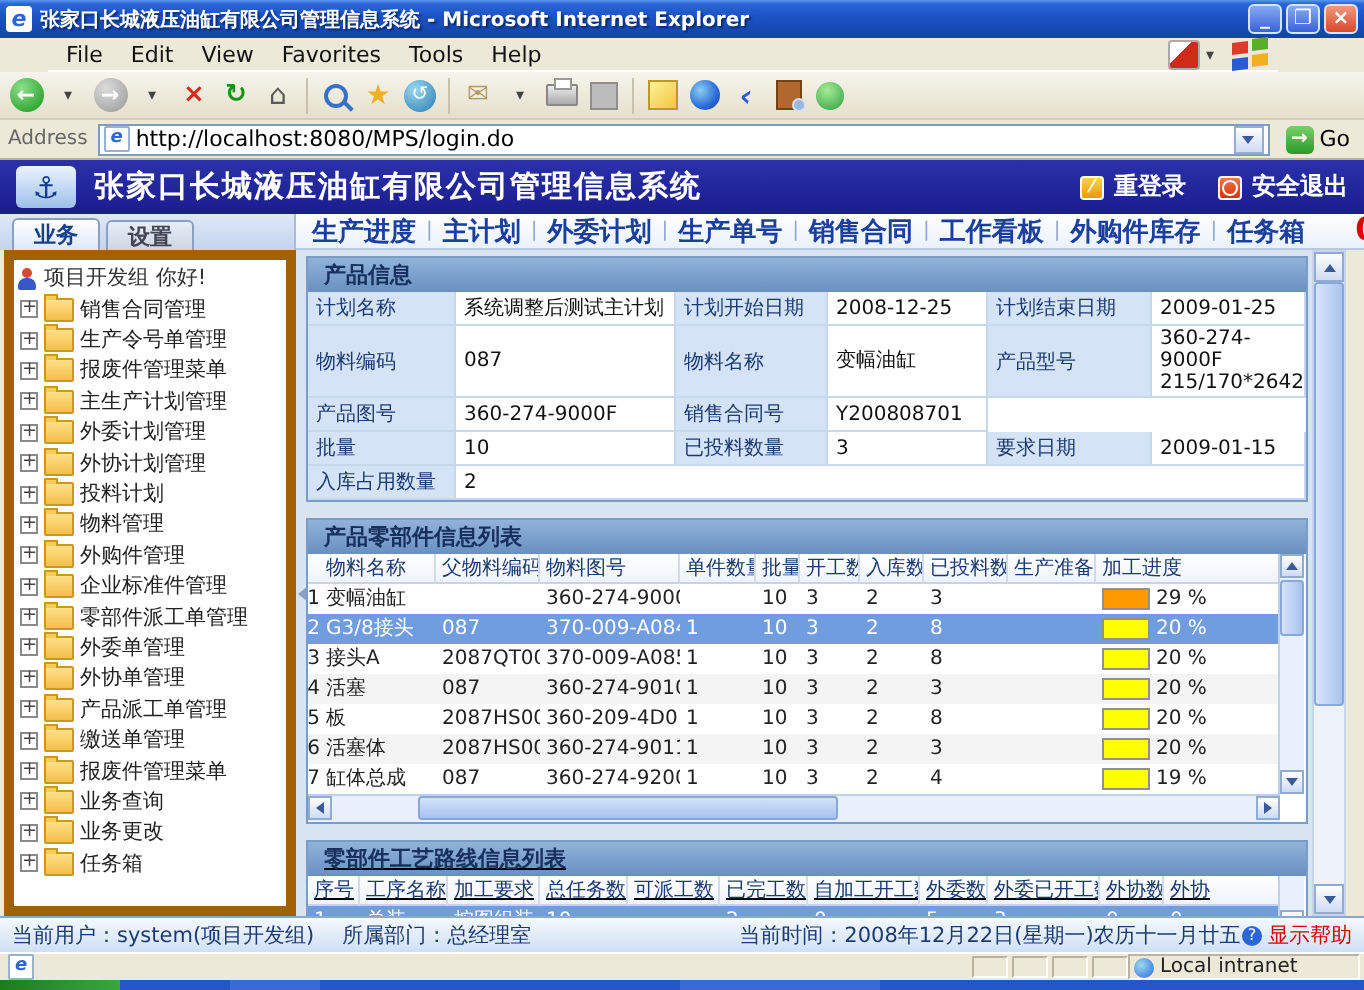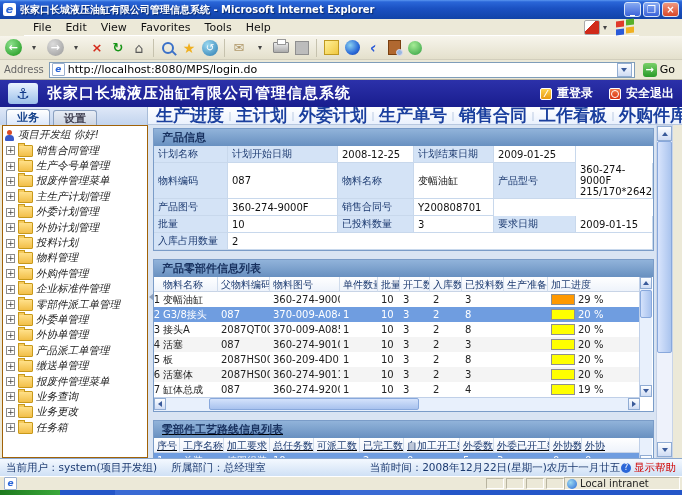--- a/index.html
+++ b/index.html
@@ -74,38 +74,38 @@
   .logo{width:30px;height:21px;background:linear-gradient(180deg,#eaf3ff,#9cc0ea);border-radius:3px;
     display:flex;align-items:center;justify-content:center;color:#123a8a;font-size:15px;margin-right:9px;flex:none;}
   .apptitle{font-size:15px;font-weight:bold;letter-spacing:1px;white-space:nowrap;}
   .header-actions{margin-left:auto;display:flex;align-items:center;gap:16px;font-size:12px;font-weight:bold;}
   .haction{display:flex;align-items:center;cursor:default;}
   .hicon{width:12px;height:12px;border-radius:2px;margin-right:5px;display:inline-flex;align-items:center;justify-content:center;box-sizing:border-box;}
   .hi-key{background:linear-gradient(#ffd24a,#e89a10);border:1px solid #fff;color:#fff;font-size:9px;font-weight:bold;}
   .hi-exit{background:linear-gradient(#f07a4a,#d83010);border:1px solid #fff;}
   .hi-exit i{width:6px;height:6px;border:1px solid #fff;border-radius:50%;}
   
-  .tabnav{position:absolute;left:0;top:107px;width:682px;height:18px;display:flex;font-family:Liberation Serif, serif;}
+  .tabnav{position:absolute;left:0;top:107px;width:682px;height:18px;display:flex;}
   .tabs-left{width:148px;background:linear-gradient(#dfe8f8,#c2d4ee);display:flex;align-items:flex-end;
     padding-left:6px;gap:3px;box-sizing:border-box;border-right:1px solid #a8bcd8;}
   .tab{height:16px;padding:0 10px;display:flex;align-items:center;border:1px solid #8aa0c0;border-bottom:none;
     border-radius:3px 3px 0 0;font-weight:bold;font-size:11px;box-sizing:border-box;}
   .tab.active{background:linear-gradient(#ffffff,#dce8fa);color:#15428b;}
   .tab.inactive{background:linear-gradient(#e8edf5,#ccd5e3);color:#445;height:15px;}
   .navstrip{flex:1;background:linear-gradient(#ffffff,#eaf1fd);display:flex;align-items:center;
     padding-left:8px;gap:5px;border-bottom:1px solid #b8c8e0;overflow:hidden;white-space:nowrap;}
-  .nav-item{color:#1a3f9e;font-weight:bold;font-size:17px;}
+  .nav-item{color:#1a3f9e;font-weight:bold;font-size:13px;}
   .nav-sep{color:#90a8cc;font-size:10px;}
   .badge-new{color:#e00000;font-weight:bold;font-size:16px;margin-left:20px;}
   .badge-rej{color:#ff9a00;font-weight:bold;font-size:15px;}
   
   .content{position:absolute;left:0;top:125px;width:682px;height:333px;background:#d9e4f3;}
   .frame-left{position:absolute;left:0;top:0;width:2px;height:333px;background:#ece9d8;}
   .sidebar{position:absolute;left:2px;top:0;width:146px;height:333px;background:#fff;
-    border:1px solid #a16207;box-sizing:border-box;overflow:hidden;padding-top:1px;font-style:italic;}
+    border:5px solid #a16207;box-sizing:border-box;overflow:hidden;padding-top:1px;}
   .greeting{display:flex;align-items:center;gap:4px;height:16px;padding-left:2px;color:#333;font-size:10.5px;white-space:nowrap;}
   .person{width:9px;height:11px;position:relative;flex:none;}
   .person::before{content:"";position:absolute;left:2px;top:0;width:5px;height:5px;border-radius:50%;background:#d84a28;}
   .person::after{content:"";position:absolute;left:0;top:5px;width:9px;height:6px;border-radius:4px 4px 1px 1px;background:#3858c8;}
   .tree-item{display:flex;align-items:center;gap:3px;height:15.4px;padding-left:3px;white-space:nowrap;color:#222;font-size:10.5px;}
   .expand{width:9px;height:9px;border:1px solid #8a8a8a;background:#fff;color:#444;font-size:9px;line-height:7px;
     text-align:center;box-sizing:border-box;flex:none;}
   .folder{width:13px;height:10px;background:linear-gradient(#ffe089,#f2bf49);border:1px solid #c8991a;
     border-radius:1px;position:relative;flex:none;}
   .folder::before{content:"";position:absolute;top:-3px;left:-1px;width:5px;height:2px;background:#f6cb5e;border:1px solid #c8991a;border-bottom:none;}
@@ -437,20 +437,21 @@
     </div>
     <span class="split-arrow"></span>
 
     <div class="main">
 
       <div class="panel" id="infoPanel">
         <div class="panel-head">产品信息</div>
         <div id="info-grid">
             <div class="info-row">
               <div class="info-cell ilabel">计划名称</div>
+              <div class="info-cell ivalue">系统调整后测试主计划</div>
               <div class="info-cell ilabel">计划开始日期</div>
               <div class="info-cell ivalue">2008-12-25</div>
               <div class="info-cell ilabel">计划结束日期</div>
               <div class="info-cell ivalue">2009-01-25</div>
             </div>
             <div class="info-row">
               <div class="info-cell ilabel">物料编码</div>
               <div class="info-cell ivalue">087</div>
               <div class="info-cell ilabel">物料名称</div>
               <div class="info-cell ivalue">变幅油缸</div>

